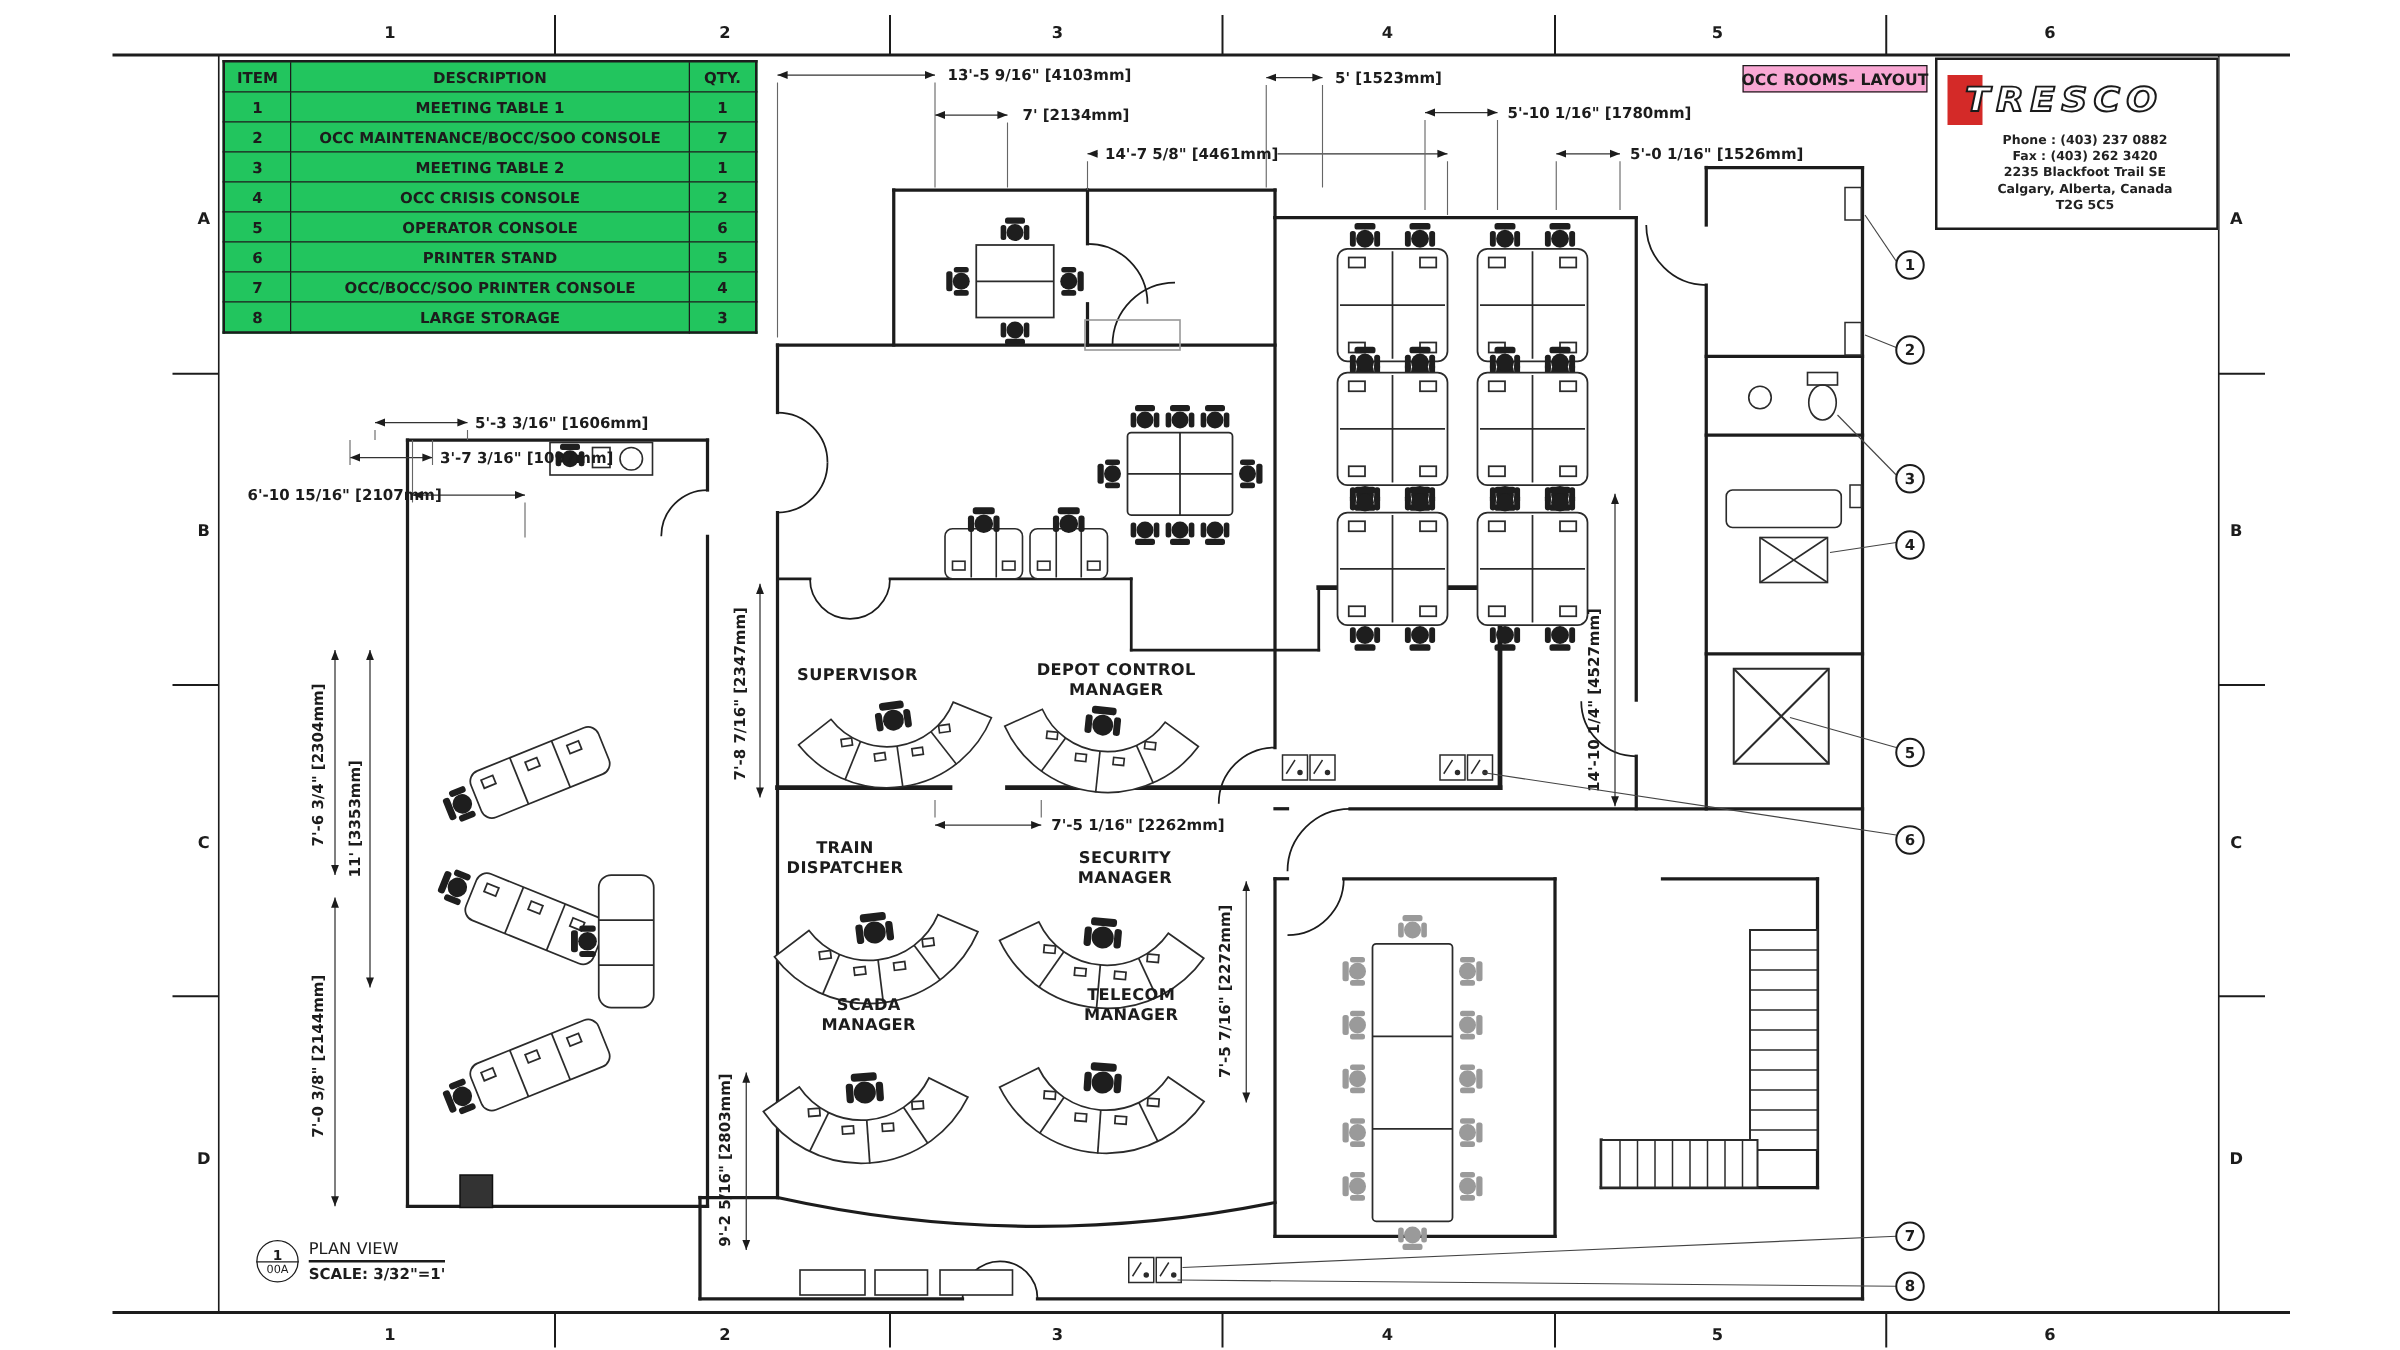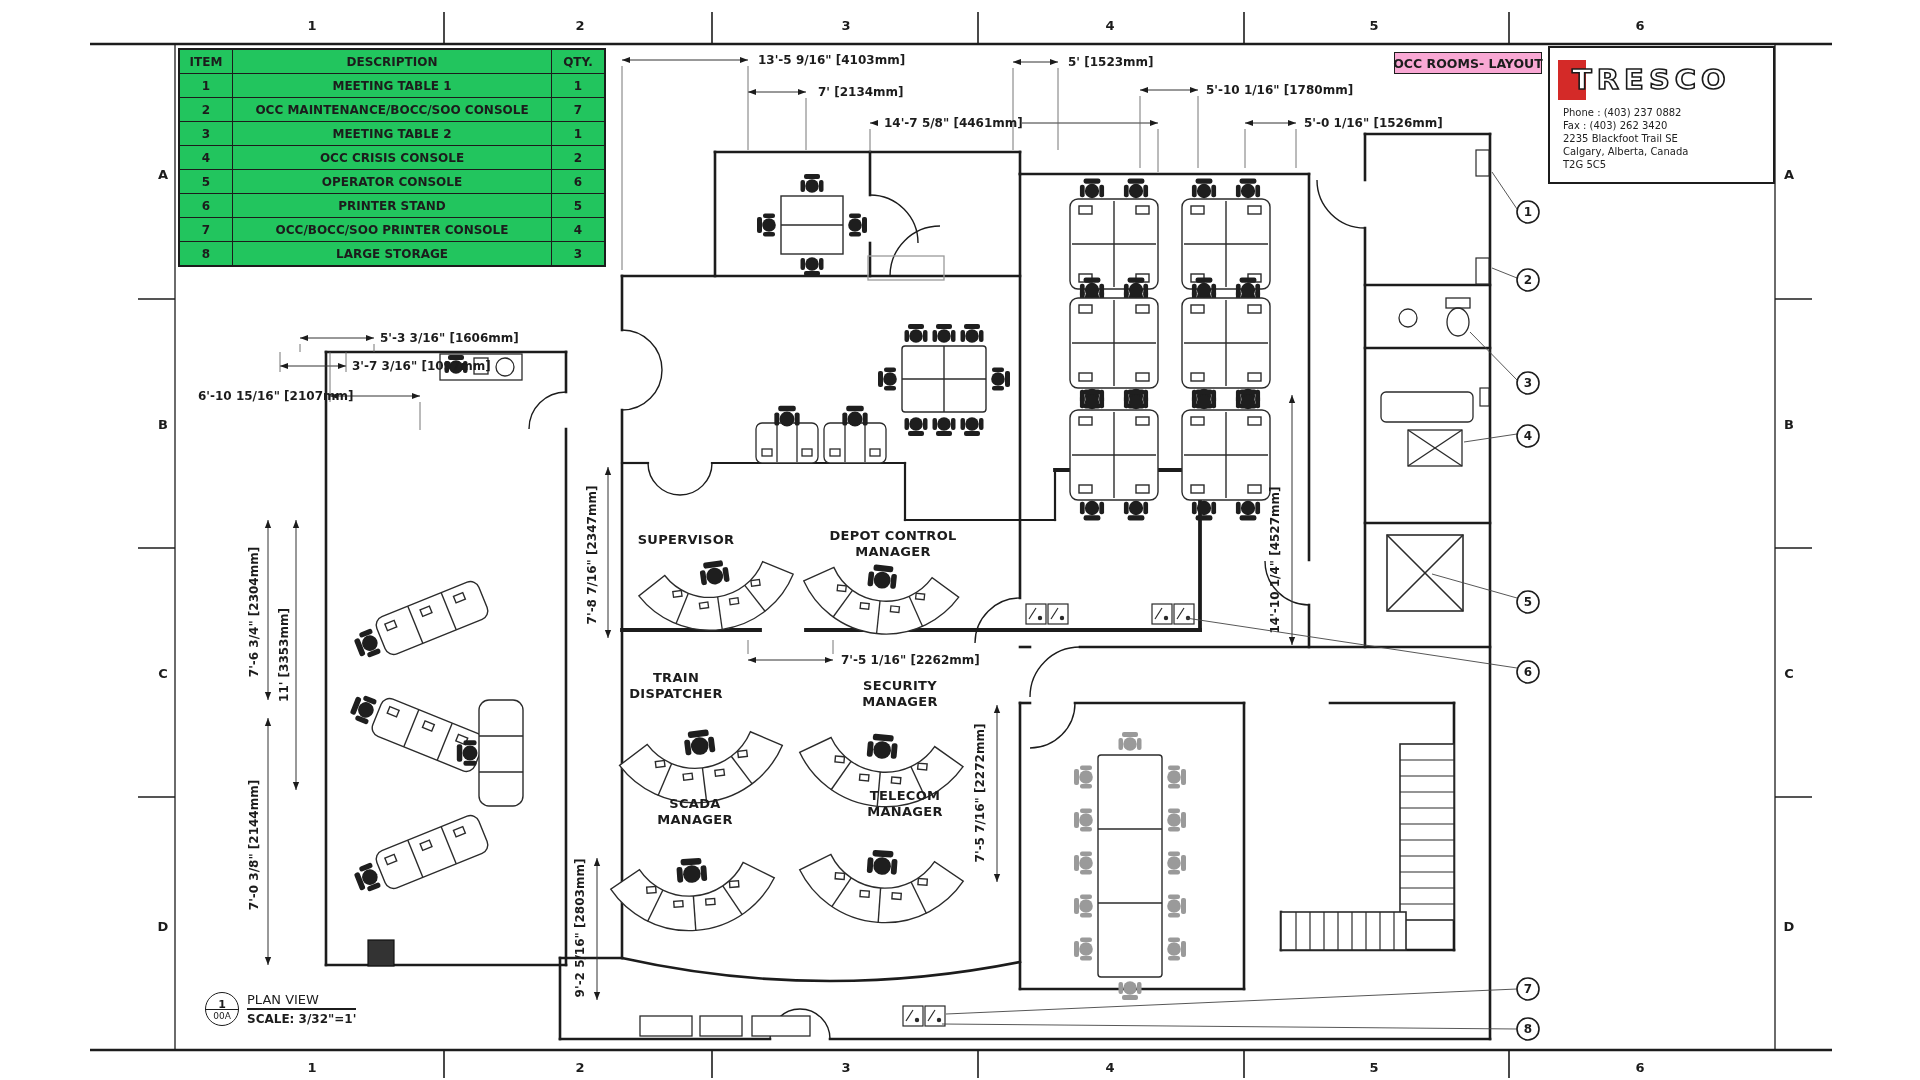--- a/index.html
+++ b/index.html
@@ -18,25 +18,25 @@
       padding:2px 6px;text-align:center;height:19px;white-space:nowrap;}
   .parts-table{border:2px solid #1c1c1c;}
   .col-item{width:40px;}.col-desc{width:306px;}.col-qty{width:40px;}
 
   .badge{position:absolute;left:1394px;top:52px;width:146px;height:20px;border:1.6px solid #1c1c1c;
       background:#f9a8d4;display:flex;align-items:center;justify-content:center;
       font-size:12.5px;font-weight:bold;white-space:nowrap;}
 
   .titleblock{position:absolute;left:1548px;top:46px;width:227px;height:138px;
       border:2px solid #1c1c1c;background:#fff;box-sizing:border-box;}
-  .logo-row{display:flex;align-items:center;margin:10px 8px 2px 8px;height:44px;}
+  .logo-row{display:flex;align-items:center;margin:10px 8px 2px 8px;height:44px;font-style:italic;}
   .logo-mark{width:28px;height:40px;background:#d42a28;flex:0 0 auto;}
   .logo-word{margin-left:-14px;font-size:29px;font-weight:800;letter-spacing:5px;color:#fff;
       -webkit-text-stroke:1.6px #1a1a1a;text-shadow:0 0 1px #1a1a1a;transform:scaleY(.92);white-space:nowrap;}
-  .contact{margin-top:4px;text-align:left;font-size:10px;font-weight:normal;line-height:13px;color:#222;margin-left:13px;}
+  .contact{margin-top:4px;text-align:center;font-size:10px;font-weight:bold;line-height:13px;color:#222;margin-left:13px;}
 
   .viewtag{position:absolute;left:205px;top:992px;display:flex;align-items:center;}
   .view-circle{width:32px;height:32px;border:1.6px solid #1c1c1c;border-radius:50%;
       display:flex;flex-direction:column;align-items:center;justify-content:center;position:relative;background:#fff;}
   .view-circle::after{content:"";position:absolute;left:-1px;right:-1px;top:50%;height:1.4px;background:#1c1c1c;}
   .view-meta{margin-left:8px;}
   .view-title{font-size:13px;font-weight:normal;border-bottom:2px solid #1c1c1c;padding:0 20px 1px 0;}
   .view-scale{font-size:12px;font-weight:bold;margin-top:2px;white-space:nowrap;}
 </style>
 </head>

